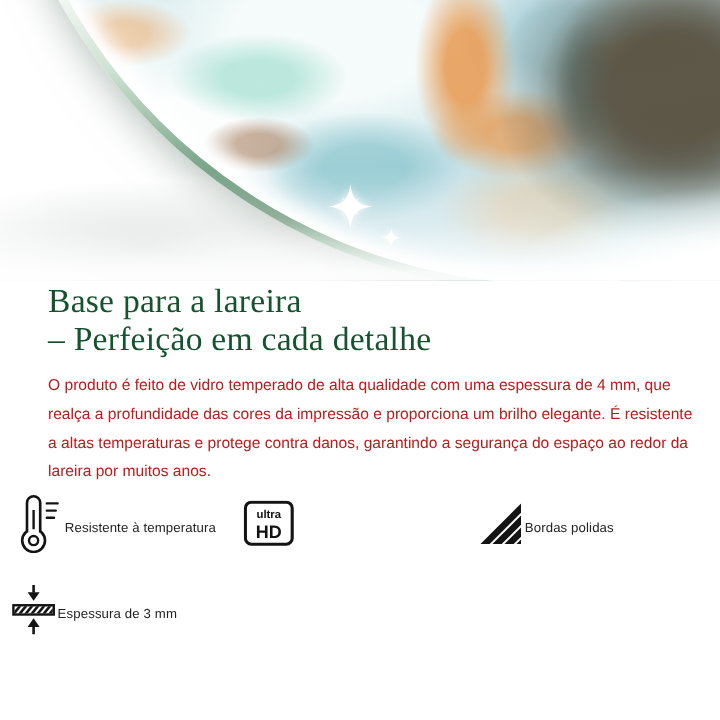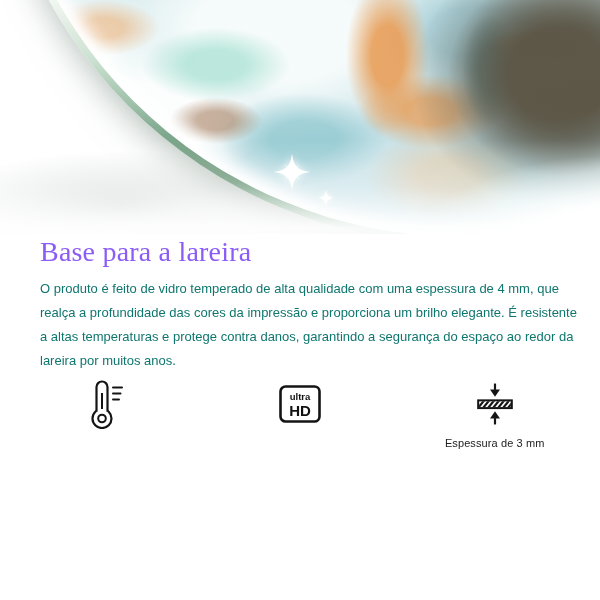--- a/index.html
+++ b/index.html
@@ -46,25 +46,25 @@
     background:
       radial-gradient(ellipse 48% 58% at 102% 106%, #ffffff 28%, rgba(255,255,255,0) 68%),
       linear-gradient(to bottom, rgba(255,255,255,0) 60%, rgba(255,255,255,0.35) 80%, rgba(255,255,255,0.92) 97%);
   }
   .sparkle{position:absolute;}
   .sparkle-1{left:272px;top:152px;width:40px;height:40px;filter:drop-shadow(0 0 4px rgba(255,255,255,0.95));}
   .sparkle-2{left:317px;top:189px;width:18px;height:18px;filter:drop-shadow(0 0 3px rgba(255,255,255,0.9));}
   
   .content{padding:0 22px 0 40px;}
   .page-title{margin:0;padding-top:2px;font-family:"Liberation Serif",serif;font-weight:400;
-    font-size:28px;line-height:32px;color:#8b5cf6;letter-spacing:0.2px;}
-  .description{margin:9px 0 0;font-size:13px;line-height:24px;color:#0f766e;}
+    font-size:28px;line-height:32px;color:#14532d;letter-spacing:0.2px;}
+  .description{margin:9px 0 0;font-size:13px;line-height:24px;color:#b91c1c;}
   
   .features{margin:6px 8px 0;display:grid;grid-template-columns:repeat(3,1fr);row-gap:22px;}
-  .feature{display:flex;flex-direction:column;align-items:center;}
+  .feature{display:flex;flex-direction:row;align-items:center;}
   .icon-slot{height:50px;display:flex;align-items:center;justify-content:center;}
   .feature-label{margin-top:8px;font-size:11px;color:#222;letter-spacing:0.1px;text-align:center;}
   .icon{stroke:#141414;fill:none;}
   .uhd-text{font-family:"Liberation Sans",sans-serif;font-weight:700;fill:#111;}
 </style>
 </head>
 <body>
 
 <div class="page">
 
@@ -78,50 +78,70 @@
       <path fill="#ffffff" opacity="0.85" transform="rotate(45) scale(0.55)" d="M0,-12 C1.2,-3.5 3.5,-1.2 12,0 C3.5,1.2 1.2,3.5 0,12 C-1.2,3.5 -3.5,1.2 -12,0 C-3.5,-1.2 -1.2,-3.5 0,-12 Z"></path>
     </svg>
     <svg class="sparkle sparkle-2" viewBox="-13 -13 26 26">
       <path fill="#ffffff" d="M0,-12 C1.2,-3.5 3.5,-1.2 12,0 C3.5,1.2 1.2,3.5 0,12 C-1.2,3.5 -3.5,1.2 -12,0 C-3.5,-1.2 -1.2,-3.5 0,-12 Z"></path>
     </svg>
   </section>
 
   <main class="content">
     <h1 class="page-title">
       <span>Base para a lareira</span><br>
+      <span>– Perfeição em cada detalhe</span>
     </h1>
     <p class="description">O produto é feito de vidro temperado de alta qualidade com uma espessura de 4 mm, que realça a profundidade das cores da impressão e proporciona um brilho elegante. É resistente a altas temperaturas e protege contra danos, garantindo a segurança do espaço ao redor da lareira por muitos anos.</p>
   </main>
 
   <section class="features">
 
     <div class="feature">
       <div class="icon-slot">
         <svg class="icon" width="46" height="50" viewBox="0 0 46 50">
           <circle cx="20" cy="39.5" r="9.5" stroke-width="2.2"></circle>
           <circle cx="20" cy="39.5" r="3.8" stroke-width="2"></circle>
           <path d="M14.5,32.5 V8 a5.5,5.5 0 0 1 11,0 V32.5" fill="#fff" stroke-width="2.2"></path>
           <path d="M20,14 V30" stroke-width="2"></path>
           <path d="M31,8.5 H40 M31,14.5 H38.5 M31,20.5 H37" stroke-width="2" stroke-linecap="round"></path>
         </svg>
       </div>
+      <div class="feature-label">Resistente à temperatura</div>
     </div>
 
     <div class="feature">
       <div class="icon-slot">
         <svg width="42" height="38" viewBox="0 0 42 38">
           <rect x="1.5" y="1.5" width="39" height="35" rx="5" fill="none" stroke="#141414" stroke-width="2.6"></rect>
           <text class="uhd-text" x="21" y="15" font-size="9.5" text-anchor="middle">ultra</text>
           <text class="uhd-text" x="21" y="31" font-size="15" text-anchor="middle">HD</text>
         </svg>
       </div>
     </div>
 
 
 
+    <div class="feature">
+      <div class="icon-slot">
+        <svg width="40" height="40" viewBox="0 0 44 44">
+          <defs>
+              <clipPath id="clipTri">
+                <path d="M3,41 L41,3 L41,41 Z"></path>
+              </clipPath>
+            </defs>
+          <g clip-path="url(#clipTri)" stroke="#141414" stroke-width="6">
+            <path d="M5,44 L44,5"></path>
+              <path d="M16,44 L44,16"></path>
+              <path d="M27,44 L44,27"></path>
+              <path d="M38,44 L44,38"></path>
+          </g>
+        </svg>
+      </div>
+      <div class="feature-label">Bordas polidas</div>
+    </div>
 
     <div class="feature">
       <div class="icon-slot">
         <svg width="40" height="46" viewBox="0 0 44 48">
           <path d="M22,1.5 V8.5" stroke="#141414" stroke-width="2.4"></path>
           <polygon points="16.5,8 27.5,8 22,16" fill="#141414"></polygon>
           <rect x="3.5" y="20" width="37" height="8.5" fill="none" stroke="#141414" stroke-width="2.2"></rect>
           <defs>
               <clipPath id="clipBar">
                 <rect x="4.5" y="21" width="35" height="6.5"></rect>

